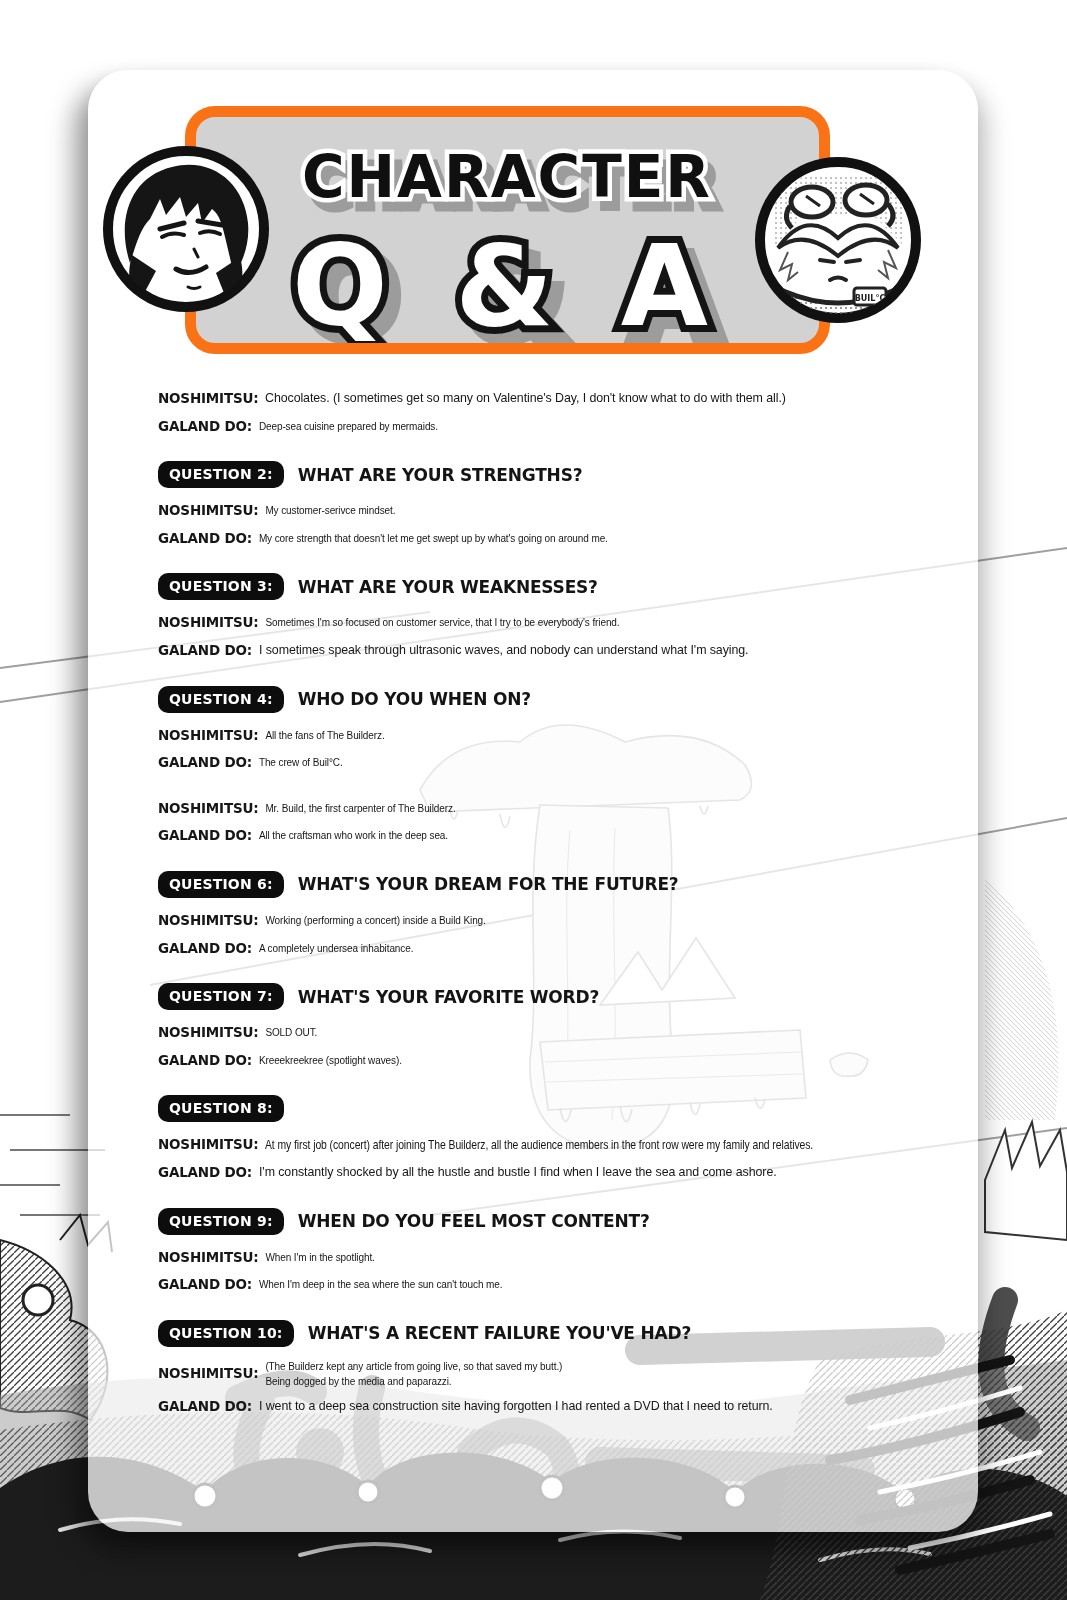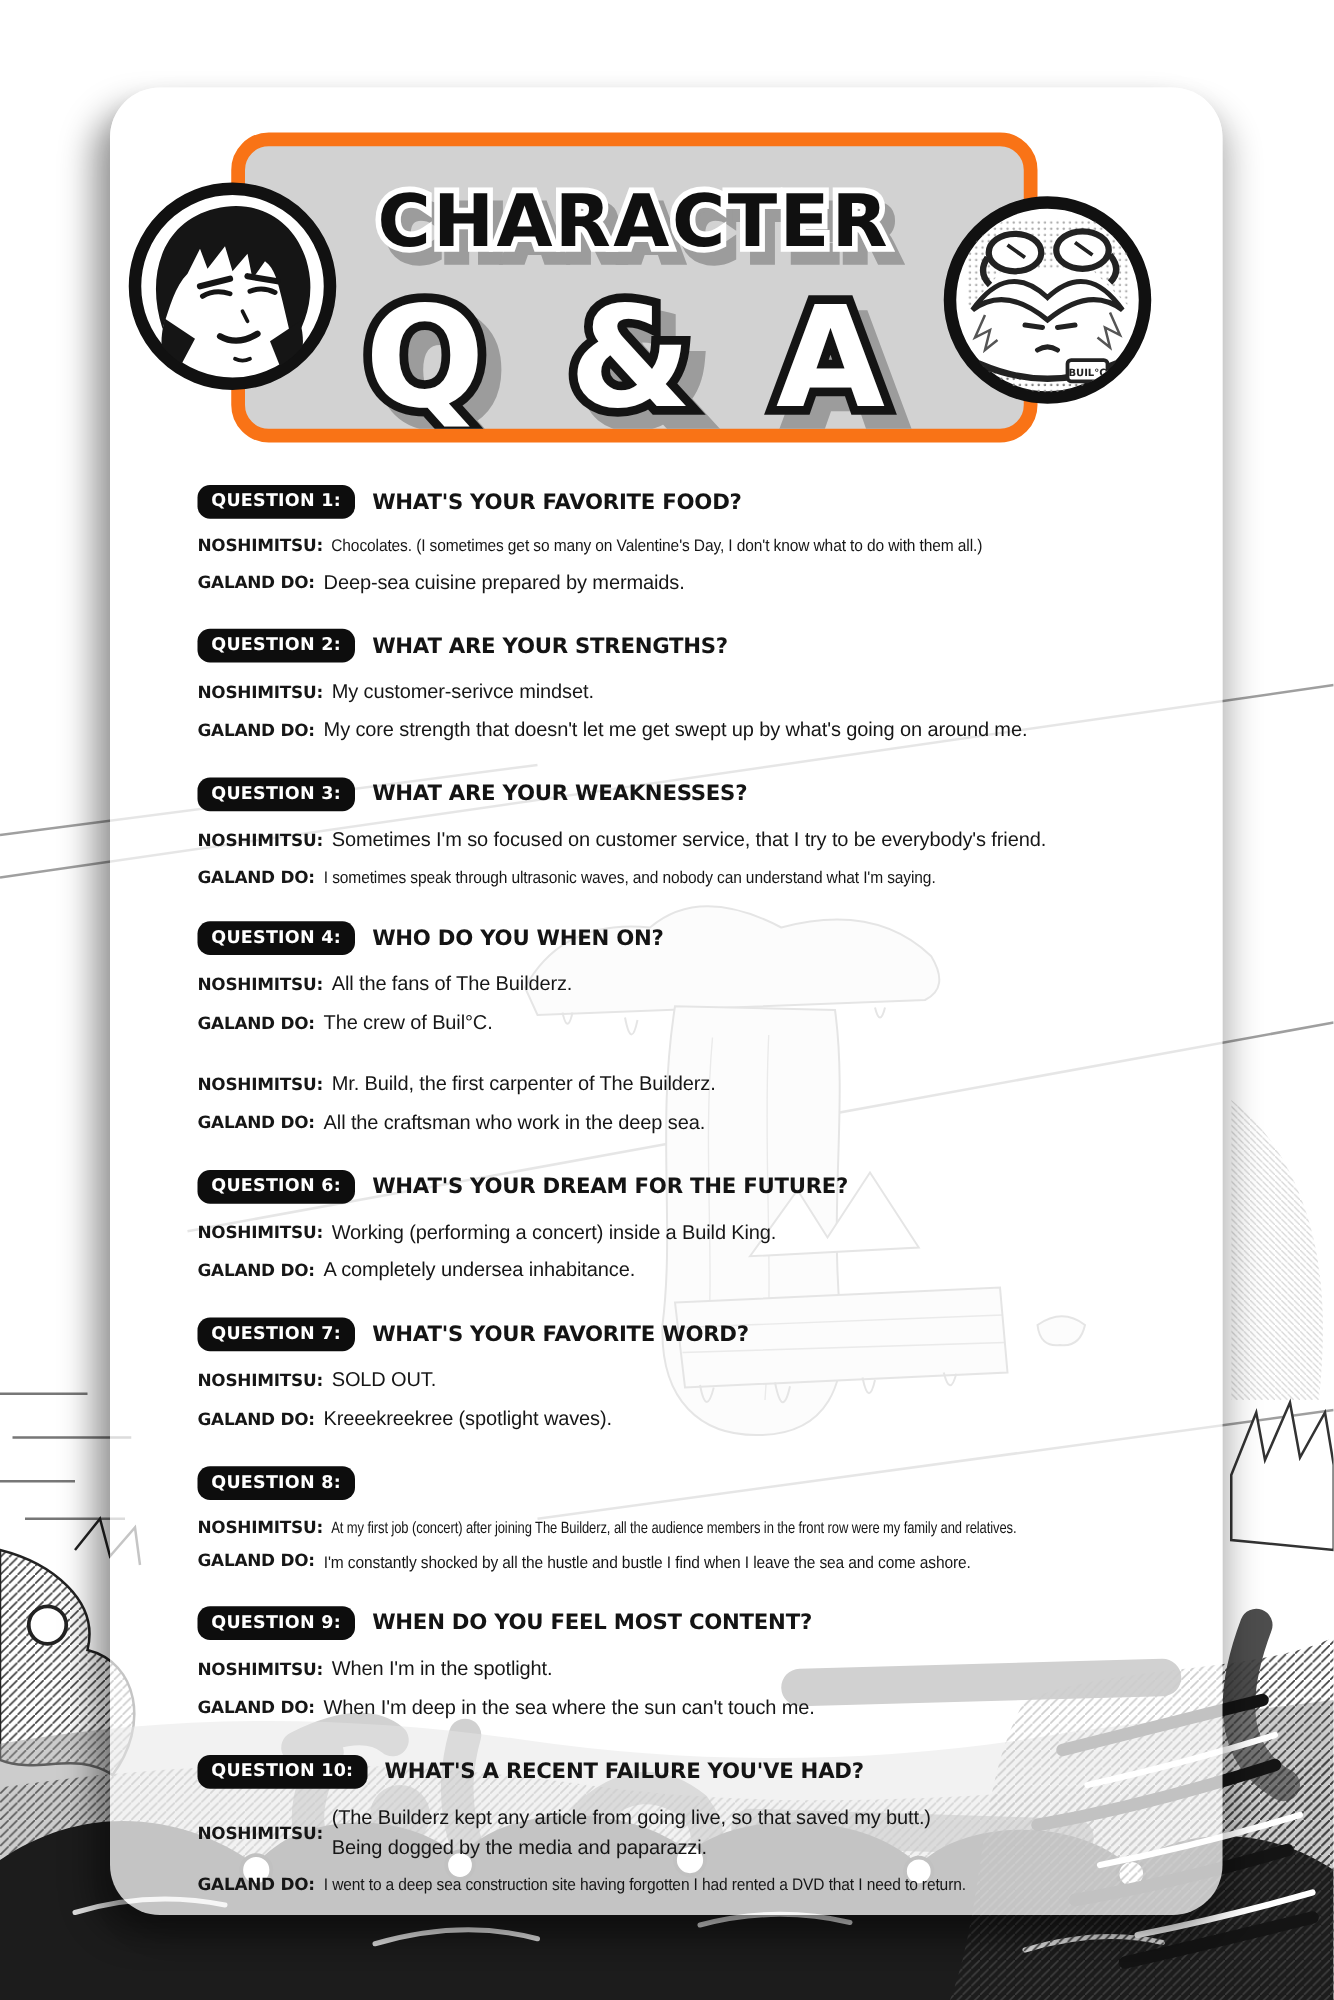--- a/index.html
+++ b/index.html
@@ -25,21 +25,21 @@
   .qa-head{display:flex;align-items:center;margin-bottom:12px;}
   .badge{display:inline-block;background:#0d0d0d;color:#ffffff;
          font-family:"DejaVu Sans", sans-serif;font-weight:bold;font-size:14px;
          letter-spacing:.2px;padding:5px 11px 6px;border-radius:10px;margin-right:14px;
          white-space:nowrap;}
   .question{font-family:"DejaVu Sans", sans-serif;font-weight:bold;font-size:17px;
             letter-spacing:-.2px;color:#141414;white-space:nowrap;}
   .answer{display:flex;align-items:center;margin-bottom:6px;}
   .speaker{font-family:"DejaVu Sans", sans-serif;font-weight:bold;font-size:13.5px;
            letter-spacing:-.2px;margin-right:7px;white-space:nowrap;line-height:1.6;}
-  .atext{font-size:16px;line-height:1.55;letter-spacing:-.1px;white-space:nowrap;}
+  .atext{font-size:10px;line-height:1.55;letter-spacing:-.1px;white-space:nowrap;}
   .atext div{white-space:nowrap;}
   .atext.cond{font-size:13.5px;transform:scaleX(.92);transform-origin:left center;}
   .atext.xcond{font-size:13px;transform:scaleX(.80);transform-origin:left center;}
 </style>
 </head>
 <body>
 
 <div class="page">
 
   <svg class="art" viewBox="0 0 1067 1600" xmlns="http://www.w3.org/2000/svg">
@@ -196,24 +196,20 @@
           <path d="M34,96 l-8,18 l12,-6 l-4,16 l10,-8 M134,94 l8,18 l-12,-6 l4,16 l-10,-8" stroke="#555" stroke-width="2" fill="none"></path>
           <path d="M32,136 Q84,158 136,136 L136,168 L32,168 Z" fill="url(#stip)" stroke="#222" stroke-width="5"></path>
           <rect x="100" y="132" width="32" height="17" rx="3" fill="#fff" stroke="#222" stroke-width="3"></rect>
           <text x="116" y="145" text-anchor="middle" font-family="DejaVu Sans, sans-serif" font-weight="bold" font-size="8" fill="#222">BUIL°C</text>
         </g>
       </svg>
     </div>
 
     <div class="qa" id="qa-list">
         <div class="qa-block">
-          <div class="qa-head">
-            <span class="badge">QUESTION 1:</span>
-            <span class="question">WHAT'S YOUR FAVORITE FOOD?</span>
-          </div>
           <div class="answer">
             <span class="speaker">NOSHIMITSU:</span>
             <span class="atext cond">
               <div>Chocolates. (I sometimes get so many on Valentine's Day, I don't know what to do with them all.)</div>
             </span>
           </div>
           <div class="answer">
             <span class="speaker">GALAND DO:</span>
             <span class="atext">
               <div>Deep-sea cuisine prepared by mermaids.</div>

